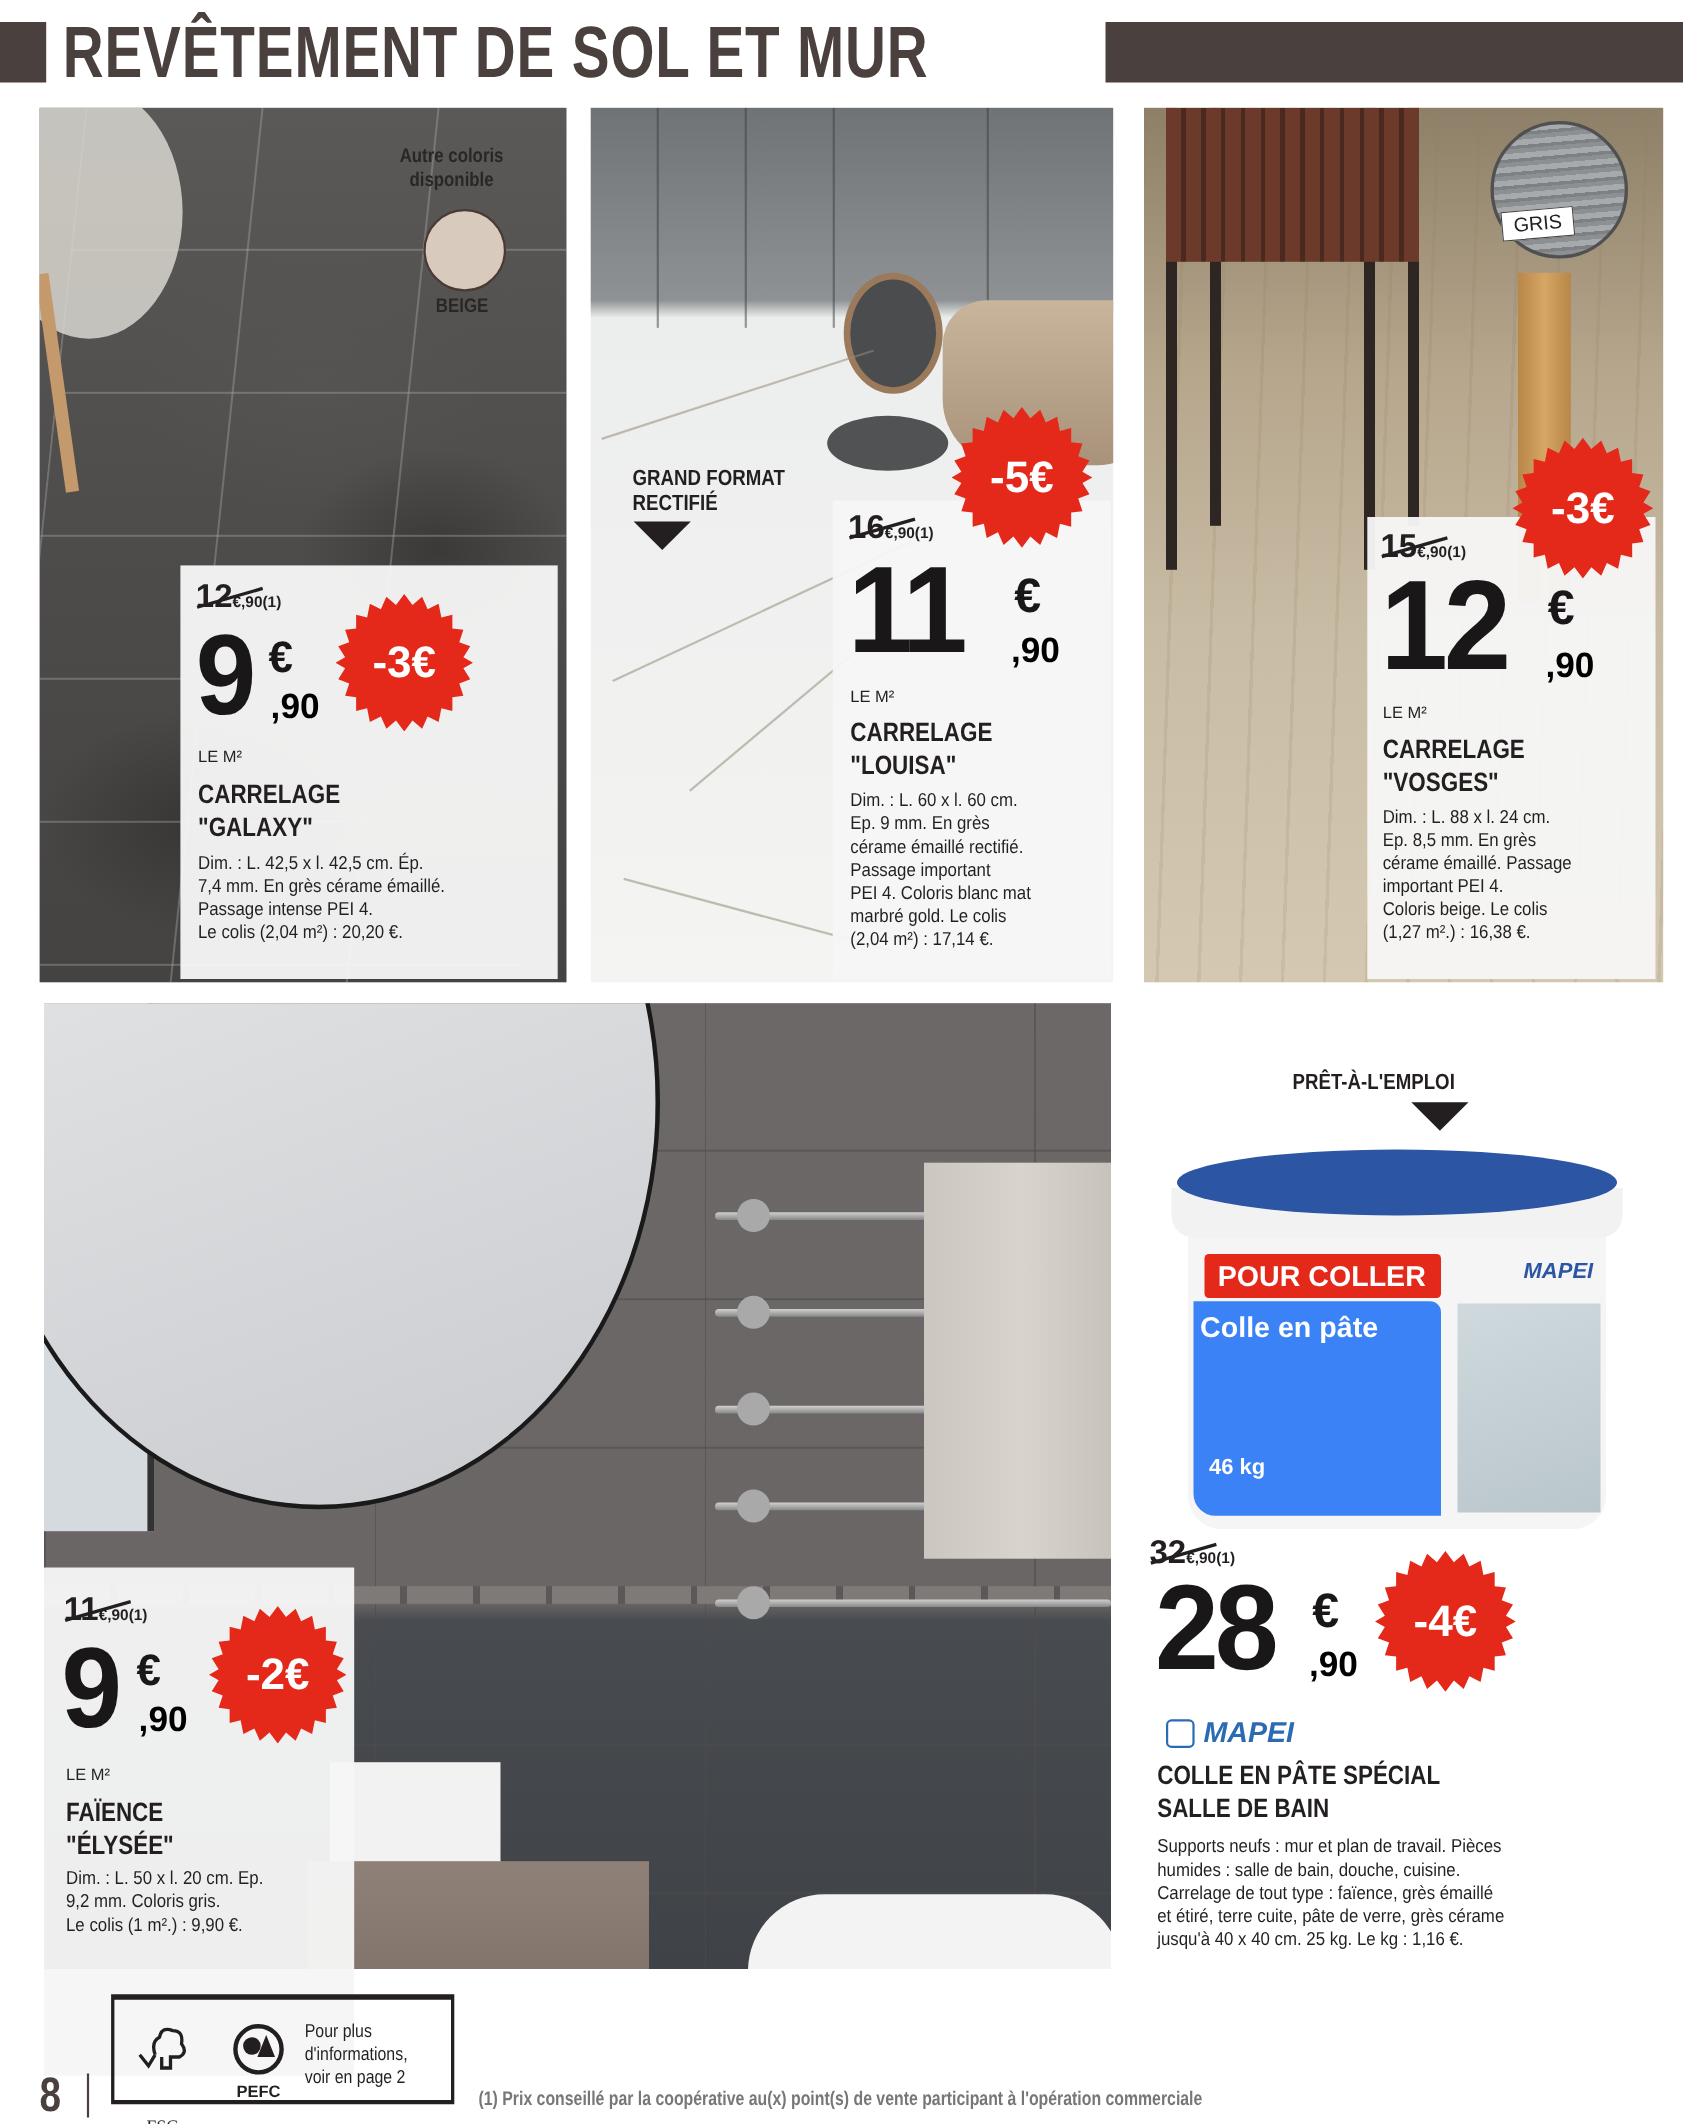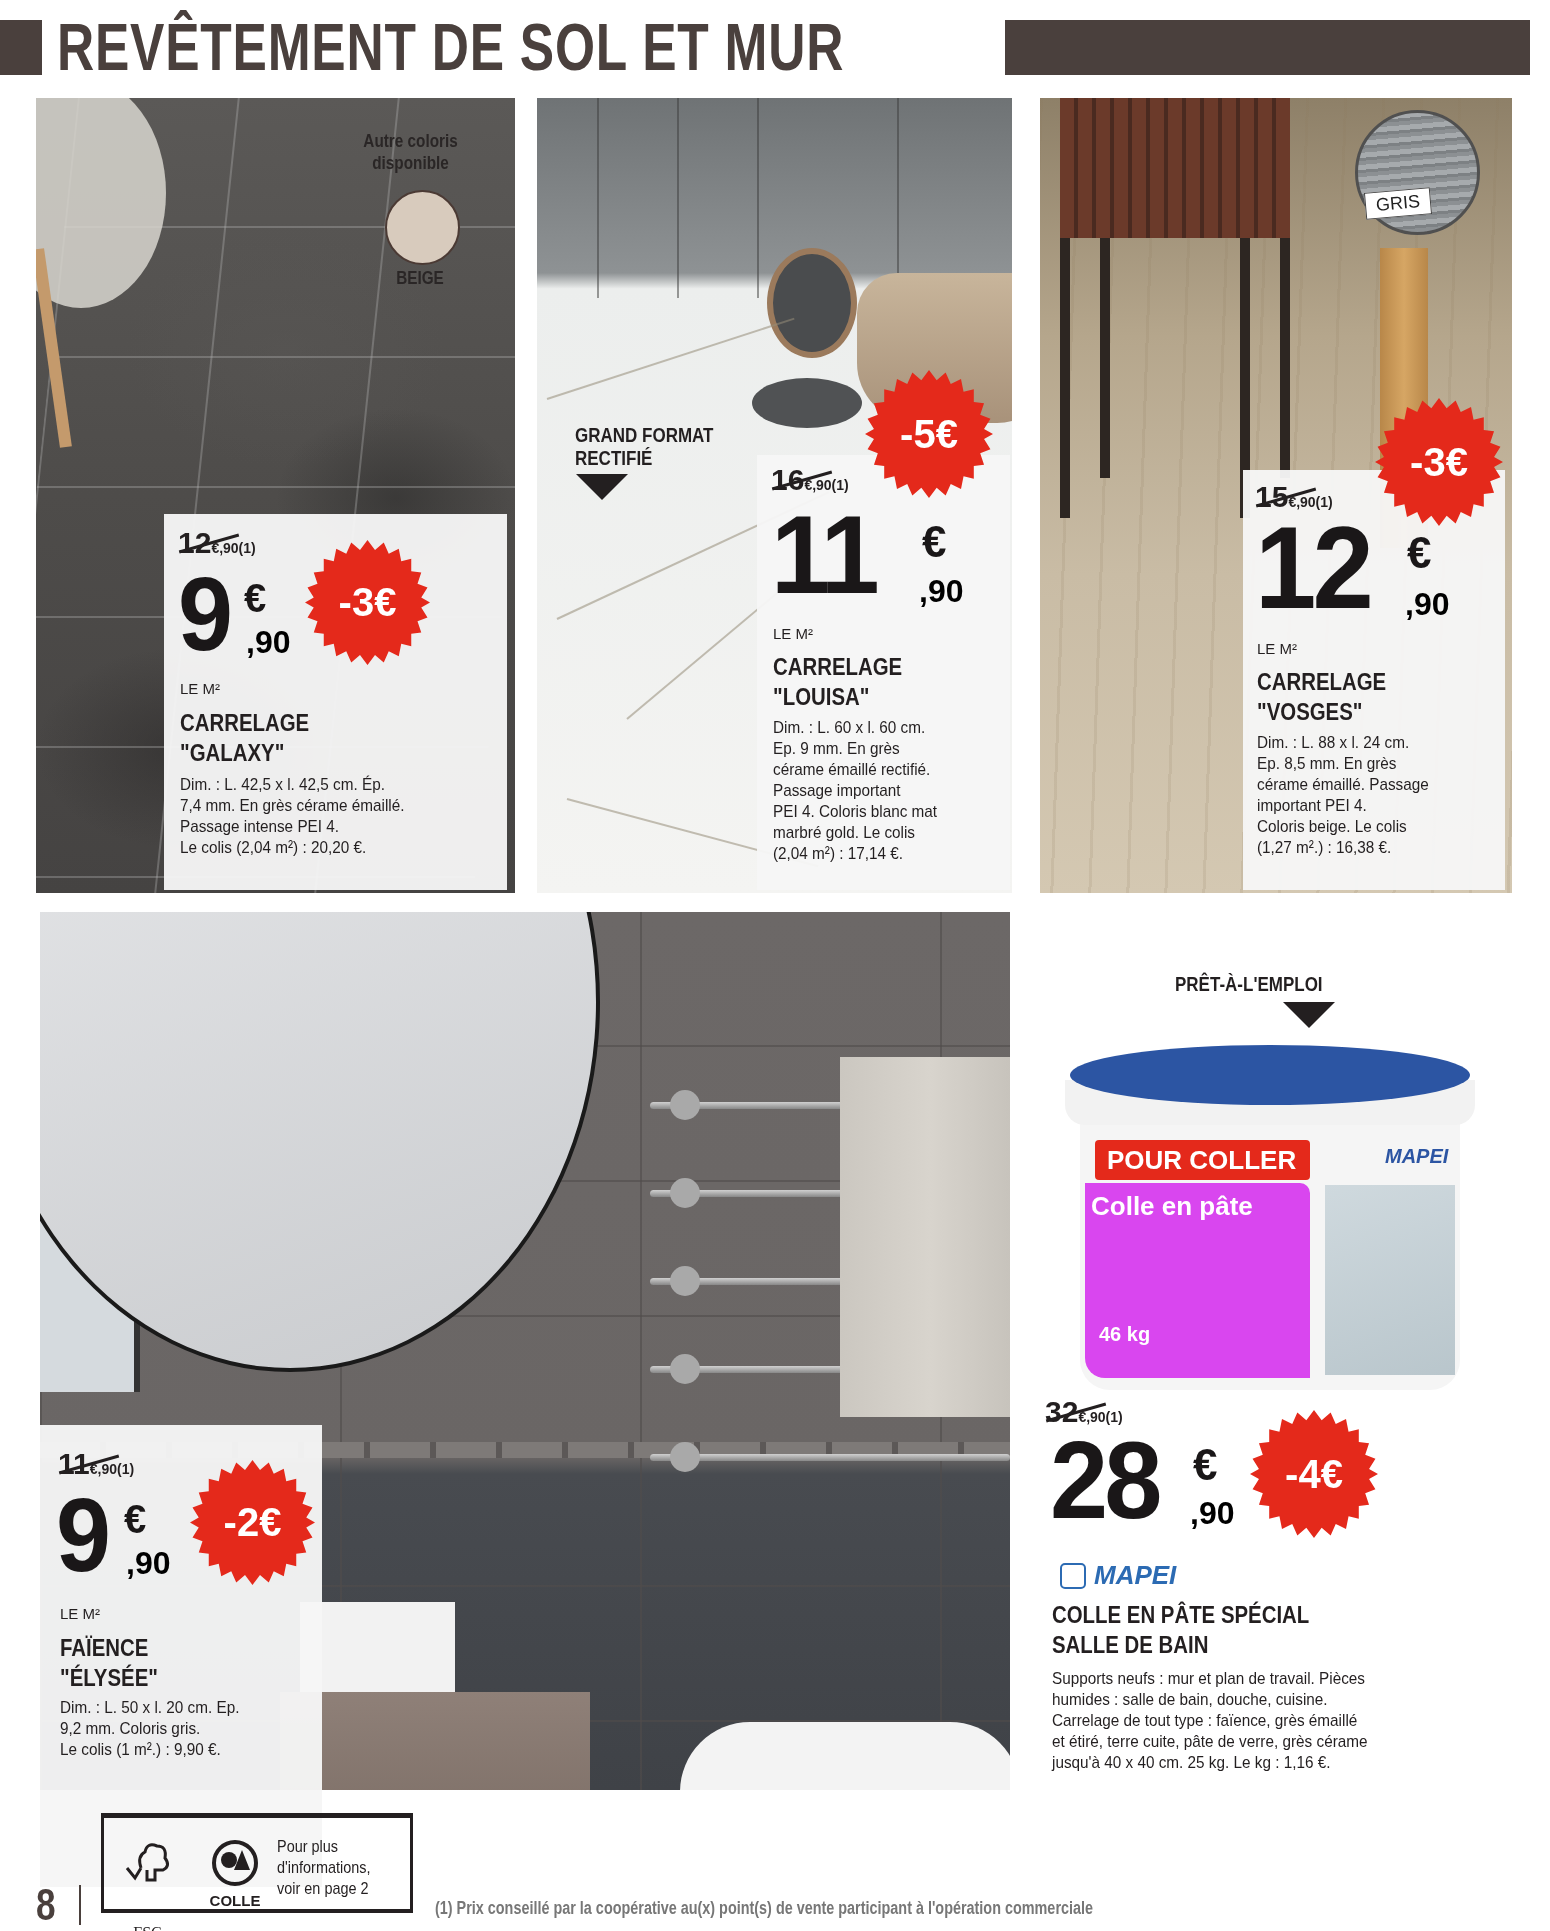--- a/index.html
+++ b/index.html
@@ -87,21 +87,21 @@
 
   .callout { position:absolute; font-weight:bold; font-size:20px; line-height:23px; color:#231f20; white-space:nowrap; transform: scaleX(0.85); transform-origin:left top; }
   .tri-down { position:absolute; width:0; height:0; border-left:26px solid transparent; border-right:26px solid transparent; border-top:26px solid #231f20; }
 
   
   .bucket { position:absolute; left:1065px; top:1045px; width:410px; height:345px;text-decoration:underline; }
   .bucket-lid { position:absolute; left:5px; top:0; width:400px; height:60px; border-radius:50%/50%; background:#2c55a3; }
   .bucket-rim { position:absolute; left:0; top:35px; width:410px; height:45px; border-radius:0 0 20px 20px; background:#f2f2f2; }
   .bucket-body { position:absolute; left:15px; top:75px; width:380px; height:270px; border-radius: 0 0 30px 30px; background:#f5f5f5; }
   .bucket-red { position:absolute; left:30px; top:95px; width:215px; height:40px; background:#e4291b; border-radius:4px; color:#fff; font-weight:bold; font-size:26px; padding-left:12px; line-height:40px; transform-origin:left; }
-  .bucket-blue { position:absolute; left:20px; top:138px; width:225px; height:195px; background:#d946ef; border-radius: 0 10px 0 20px; }
+  .bucket-blue { position:absolute; left:20px; top:138px; width:225px; height:195px; background:#3b82f6; border-radius: 0 10px 0 20px; }
   .bucket-blue .t { position:absolute; left:6px; top:8px; color:#fff; font-size:26px; font-weight:bold; }
   .bucket-blue .kg { position:absolute; left:14px; top:140px; color:#fff; font-size:20px; font-weight:bold; }
   .bucket-photo { position:absolute; left:260px; top:140px; width:130px; height:190px; background:linear-gradient(160deg,#cfd9de,#b9c6cc); }
   .bucket-logo { position:absolute; left:320px; top:100px; color:#2c55a3; font-weight:bold; font-style:italic; font-size:20px; }
   .mapei-brand { position:absolute; left:1060px; top:1560px; color:#2c6bb3; font-weight:bold; font-style:italic; font-size:26px; display:flex; align-items:center; gap:8px; }
   .mapei-logo-box { width:26px; height:26px; border:2px solid #2c6bb3; border-radius:5px; }
 
   
   .page-num { left:36px; top:1880px; font-weight:bold; font-size:44px; color:#4a403d; transform: scaleX(0.8); transform-origin:left top; }
   .page-div { left:79px; top:1885px; width:2px; height:40px; background:#4a403d; }
@@ -324,21 +324,21 @@
       <path d="M4 30 L12 40 L18 30 M18 30 Q14 18 22 14 Q24 4 34 8 Q44 8 42 20 Q48 28 40 32 L32 32 L32 42 L24 42 L24 32" fill="none" stroke="#231f20" stroke-width="3"></path>
     </svg>
     <div style="font-family:'Liberation Serif',serif; font-size:16px;margin-top:32px;">FSC</div>
   </div>
   <div class="cert-pefc">
     <svg width="50" height="50" viewBox="0 0 50 50">
       <circle cx="25" cy="25" r="21" fill="none" stroke="#231f20" stroke-width="4"></circle>
       <circle cx="19" cy="22" r="8" fill="#231f20"></circle>
       <polygon points="32,12 40,32 24,32" fill="#231f20"></polygon>
     </svg>
-    <div style="font-weight:bold; font-size:15px;">COLLE</div>
+    <div style="font-weight:bold; font-size:15px;">PEFC</div>
   </div>
   <div class="cert-text">
     <div>Pour plus</div>
     <div>d'informations,</div>
     <div>voir en page 2</div>
   </div>
 </div>
 <div class="abs footnote">(1) Prix conseillé par la coopérative au(x) point(s) de vente participant à l'opération commerciale</div>
 
 </body></html>

